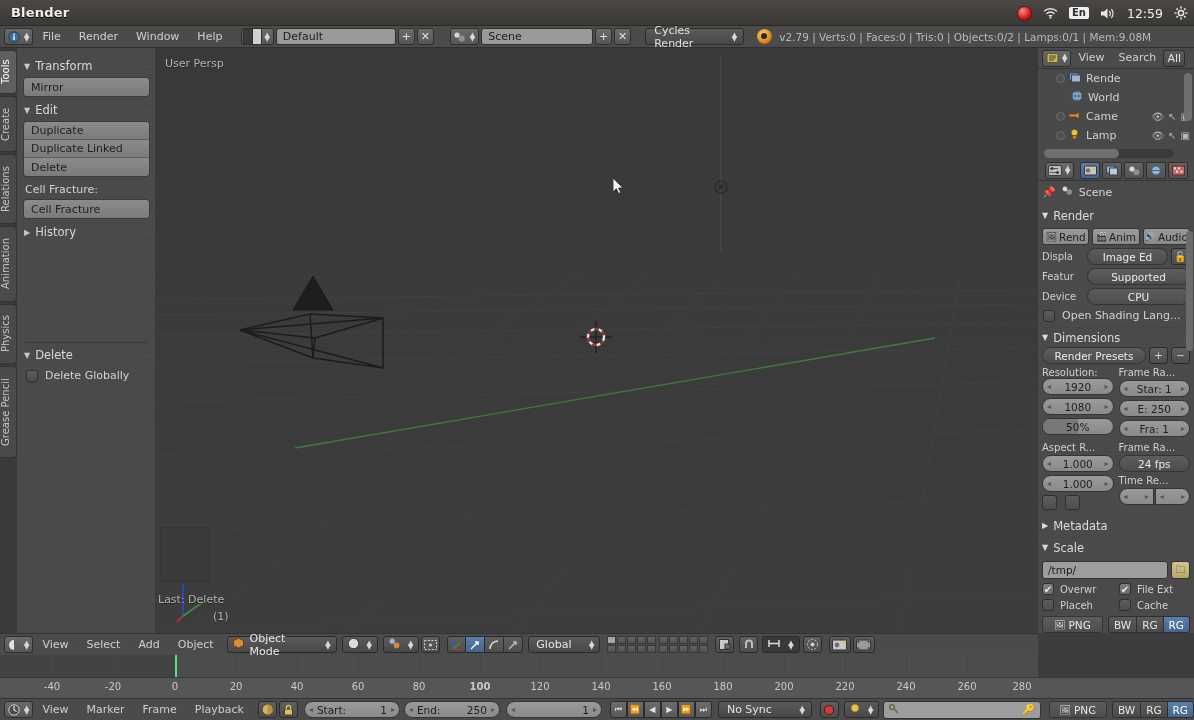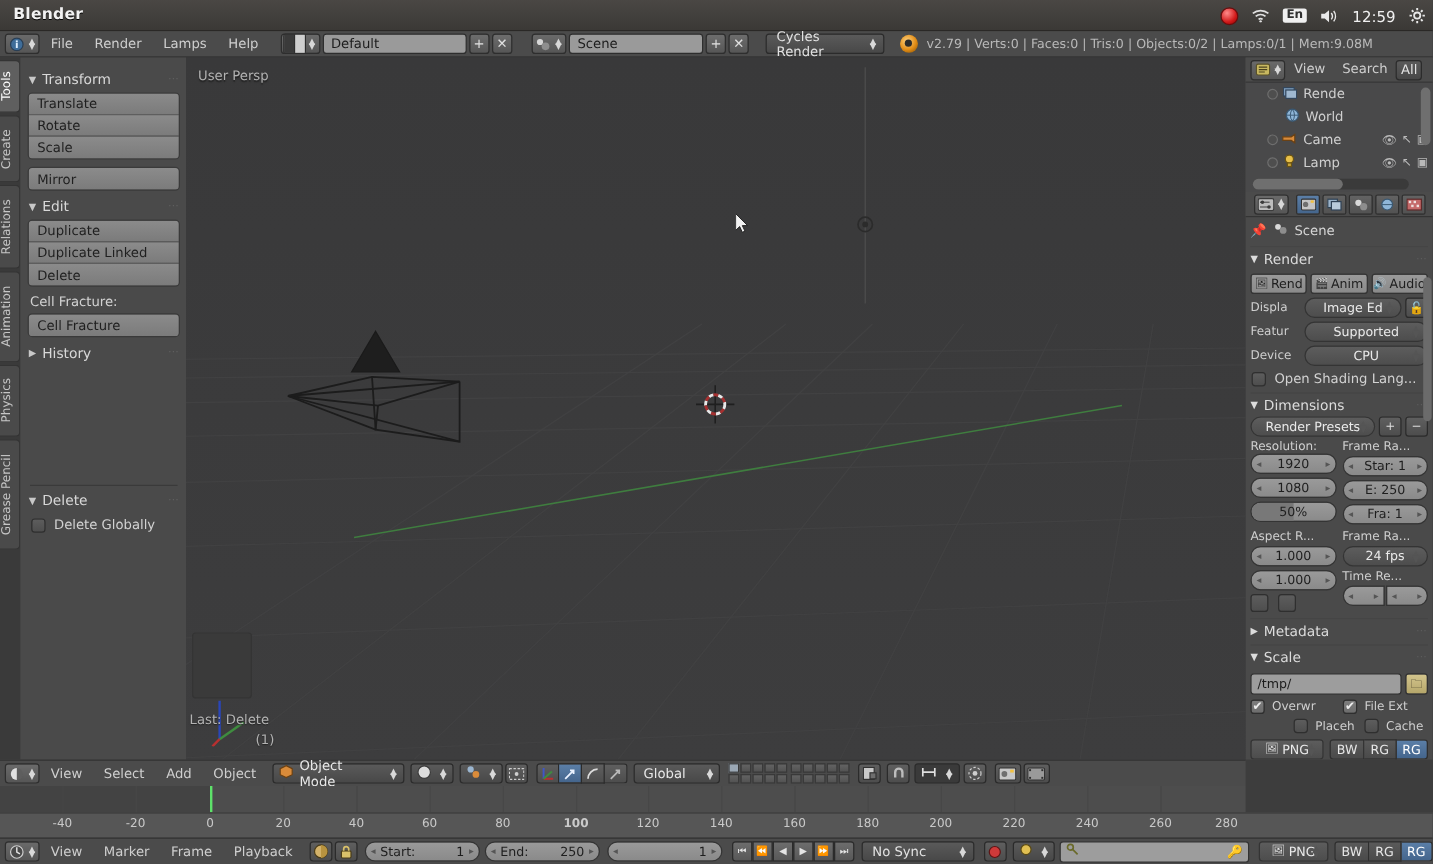--- a/index.html
+++ b/index.html
@@ -230,21 +230,21 @@
         <svg width="12" height="12" viewBox="0 0 12 12">
             <circle cx="6" cy="6" r="5.2" fill="#3f6d99" stroke="#2a3f55"></circle>
             <rect x="5.2" y="4.8" width="1.6" height="4.2" fill="#dff0ff"></rect>
             <rect x="5.2" y="2.7" width="1.6" height="1.6" fill="#dff0ff"></rect>
           </svg>
       </span>
       <span class="spin">▲<br>▼</span>
     </div>
     <span class="mnu">File</span>
     <span class="mnu">Render</span>
-    <span class="mnu">Lamps</span>
+    <span class="mnu">Window</span>
     <span class="mnu">Help</span>
 
     <div class="scr-block">
       <div class="ed-sel">
         <span class="scr-ico">
             <i></i>
             <i></i>
           </span>
         <span class="spin">▲<br>▼</span>
       </div>
@@ -362,25 +362,20 @@
       <div class="vtab" style="height:76px;"><span>Animation</span></div>
       <div class="vtab" style="height:60px;"><span>Physics</span></div>
       <div class="vtab" style="height:92px;"><span>Grease Pencil</span></div>
     </div>
 
     <div class="ts-body">
       <div class="ph">
         <span class="tri">▼</span>
         <span>Transform</span>
         <span class="grip">⋯</span>
-      </div>
-      <div class="tgrp">
-        <div class="tbtn">Translate</div>
-        <div class="tbtn">Rotate</div>
-        <div class="tbtn">Scale</div>
       </div>
       <div class="tgrp">
         <div class="tbtn">Mirror</div>
       </div>
 
       <div class="ph">
         <span class="tri">▼</span>
         <span>Edit</span>
         <span class="grip">⋯</span>
       </div>
@@ -721,21 +716,21 @@
       <div class="row" style="margin-top:4px;">
         <div class="pathfield">/tmp/</div>
         <div class="tinybtn">🗀</div>
       </div>
       <div class="row" style="gap:6px;margin-top:4px;">
         <span class="chk on">✔</span>
         <span class="minilbl" style="flex:1;">Overwr</span>
         <span class="chk on">✔</span>
         <span class="minilbl" style="flex:1;">File Ext</span>
       </div>
-      <div class="row" style="gap:6px;margin-top:4px;margin-left:36px;">
+      <div class="row" style="gap:6px;margin-top:4px;">
         <span class="chk"></span>
         <span class="minilbl" style="flex:1;">Placeh</span>
         <span class="chk"></span>
         <span class="minilbl" style="flex:1;">Cache</span>
       </div>
       <div class="row" style="margin-top:5px;gap:5px;">
         <div class="nbtn dark sq" style="flex:2;gap:3px;">
           <span style="font-size:9px;">🖼</span>
           <span>PNG</span>
           <span class="b spin">▲<br>▼</span>

